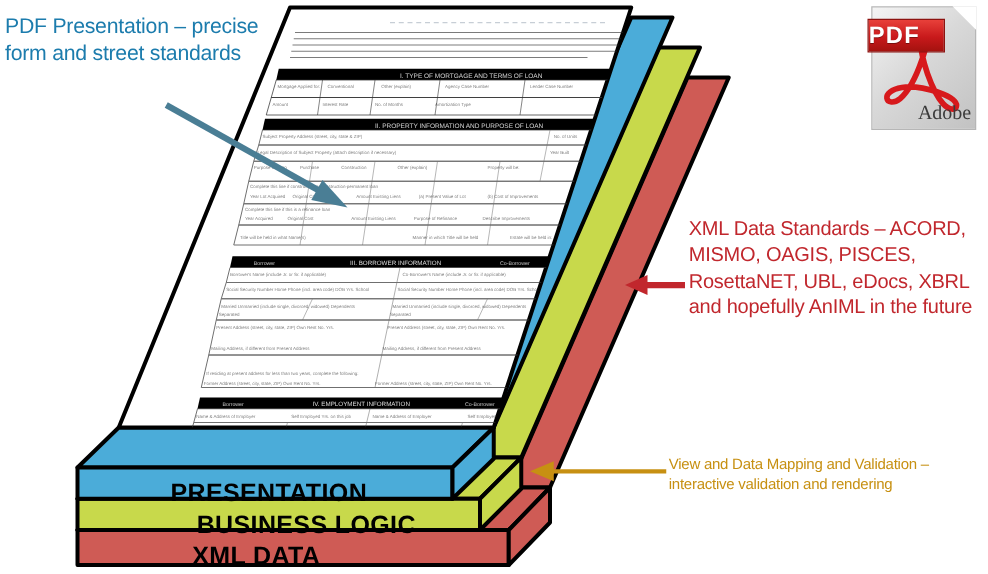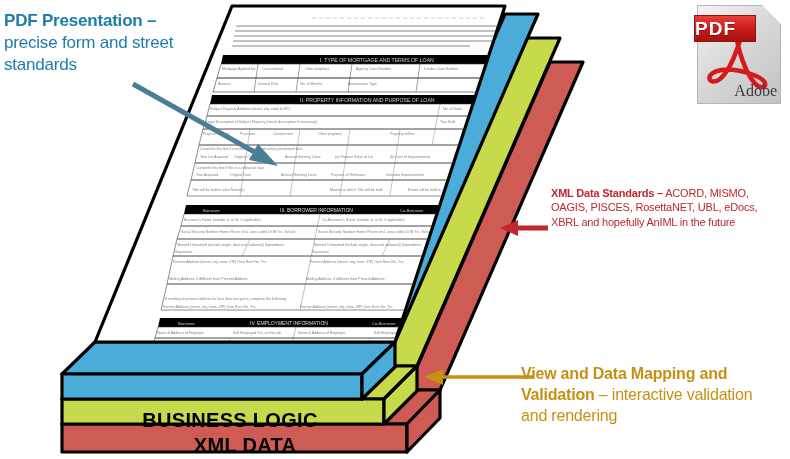--- a/index.html
+++ b/index.html
@@ -8,48 +8,48 @@
     background:#ffffff;
     font-family:"Liberation Sans", sans-serif;
     overflow:hidden;
     position:relative;
   }
   #stage{position:absolute;left:0;top:0;width:790px;height:459px;}
   #stage svg{position:absolute;left:0;top:0;}
 
   
   .callout{position:absolute;line-height:1.30;}
-  .callout .hd{font-weight:bold;}
+  .callout .hd{font-weight:normal;}
 
   #callout-pdf{
     left:4px;top:10px;width:210px;
     color:#1C7CAD;font-size:17px;letter-spacing:-0.2px;
   }
   #callout-xml{
-    left:551px;top:186px;width:236px;
-    color:#C1272D;font-size:11px;letter-spacing:-0.2px;
+    left:551px;top:174px;width:236px;
+    color:#C1272D;font-size:16px;letter-spacing:-0.2px;
   }
   #callout-view{
-    left:521px;top:364px;width:252px;
-    color:#C79012;font-size:16px;letter-spacing:-0.2px;
+    left:535px;top:364px;width:252px;
+    color:#C79012;font-size:12px;letter-spacing:-0.2px;
   }
 
   
   .layer-label{
     position:absolute;
     color:#000;
     font-weight:bold;
     font-size:20px;
     letter-spacing:0.3px;
     white-space:nowrap;
     text-align:center;
   }
   #lbl-presentation{left:0;top:384px;width:430px;}
-  #lbl-business{left:0;top:409px;width:460px;}
-  #lbl-xmldata{left:0;top:434px;width:410px;padding-left:40px;}
+  #lbl-business{left:0;top:409px;width:460px;padding-left:15px;}
+  #lbl-xmldata{left:0;top:434px;width:410px;}
 
   
   #pdf-icon{
     position:absolute;left:697px;top:5px;width:84px;height:99px;
   }
   #pdf-icon .sheet{
     position:absolute;left:0;top:0;width:84px;height:99px;
     background:linear-gradient(135deg,#f4f4f4 0%,#d9d9d9 45%,#c2c2c2 100%);
     border:1px solid #b6b6b6;
     box-sizing:border-box;
@@ -261,20 +261,21 @@
       <line x1="548" y1="228" x2="516" y2="228" stroke="#C1272D" stroke-width="5"></line>
       <polygon points="500,228 518,220 518,236" fill="#C1272D"></polygon>
     </g>
 
     <g>
       <line x1="533" y1="377" x2="441" y2="377" stroke="#C79012" stroke-width="3.4"></line>
       <polygon points="424,377 443,369 443,385" fill="#C79012"></polygon>
     </g>
   </svg>
 
+  <div class="layer-label" id="lbl-presentation">PRESENTATION</div>
   <div class="layer-label" id="lbl-business">BUSINESS LOGIC</div>
   <div class="layer-label" id="lbl-xmldata">XML DATA</div>
 
   <div class="callout" id="callout-pdf"><span class="hd">PDF Presentation –</span><span> precise form and street standards</span></div>
 
   <div class="callout" id="callout-xml"><span class="hd">XML Data Standards –</span><span> ACORD, MISMO, OAGIS, PISCES, RosettaNET, UBL, eDocs, XBRL and hopefully AnIML in the future</span></div>
 
   <div class="callout" id="callout-view"><span class="hd">View and Data Mapping and Validation </span><span>– interactive validation and rendering</span></div>
 
   <div id="pdf-icon">

